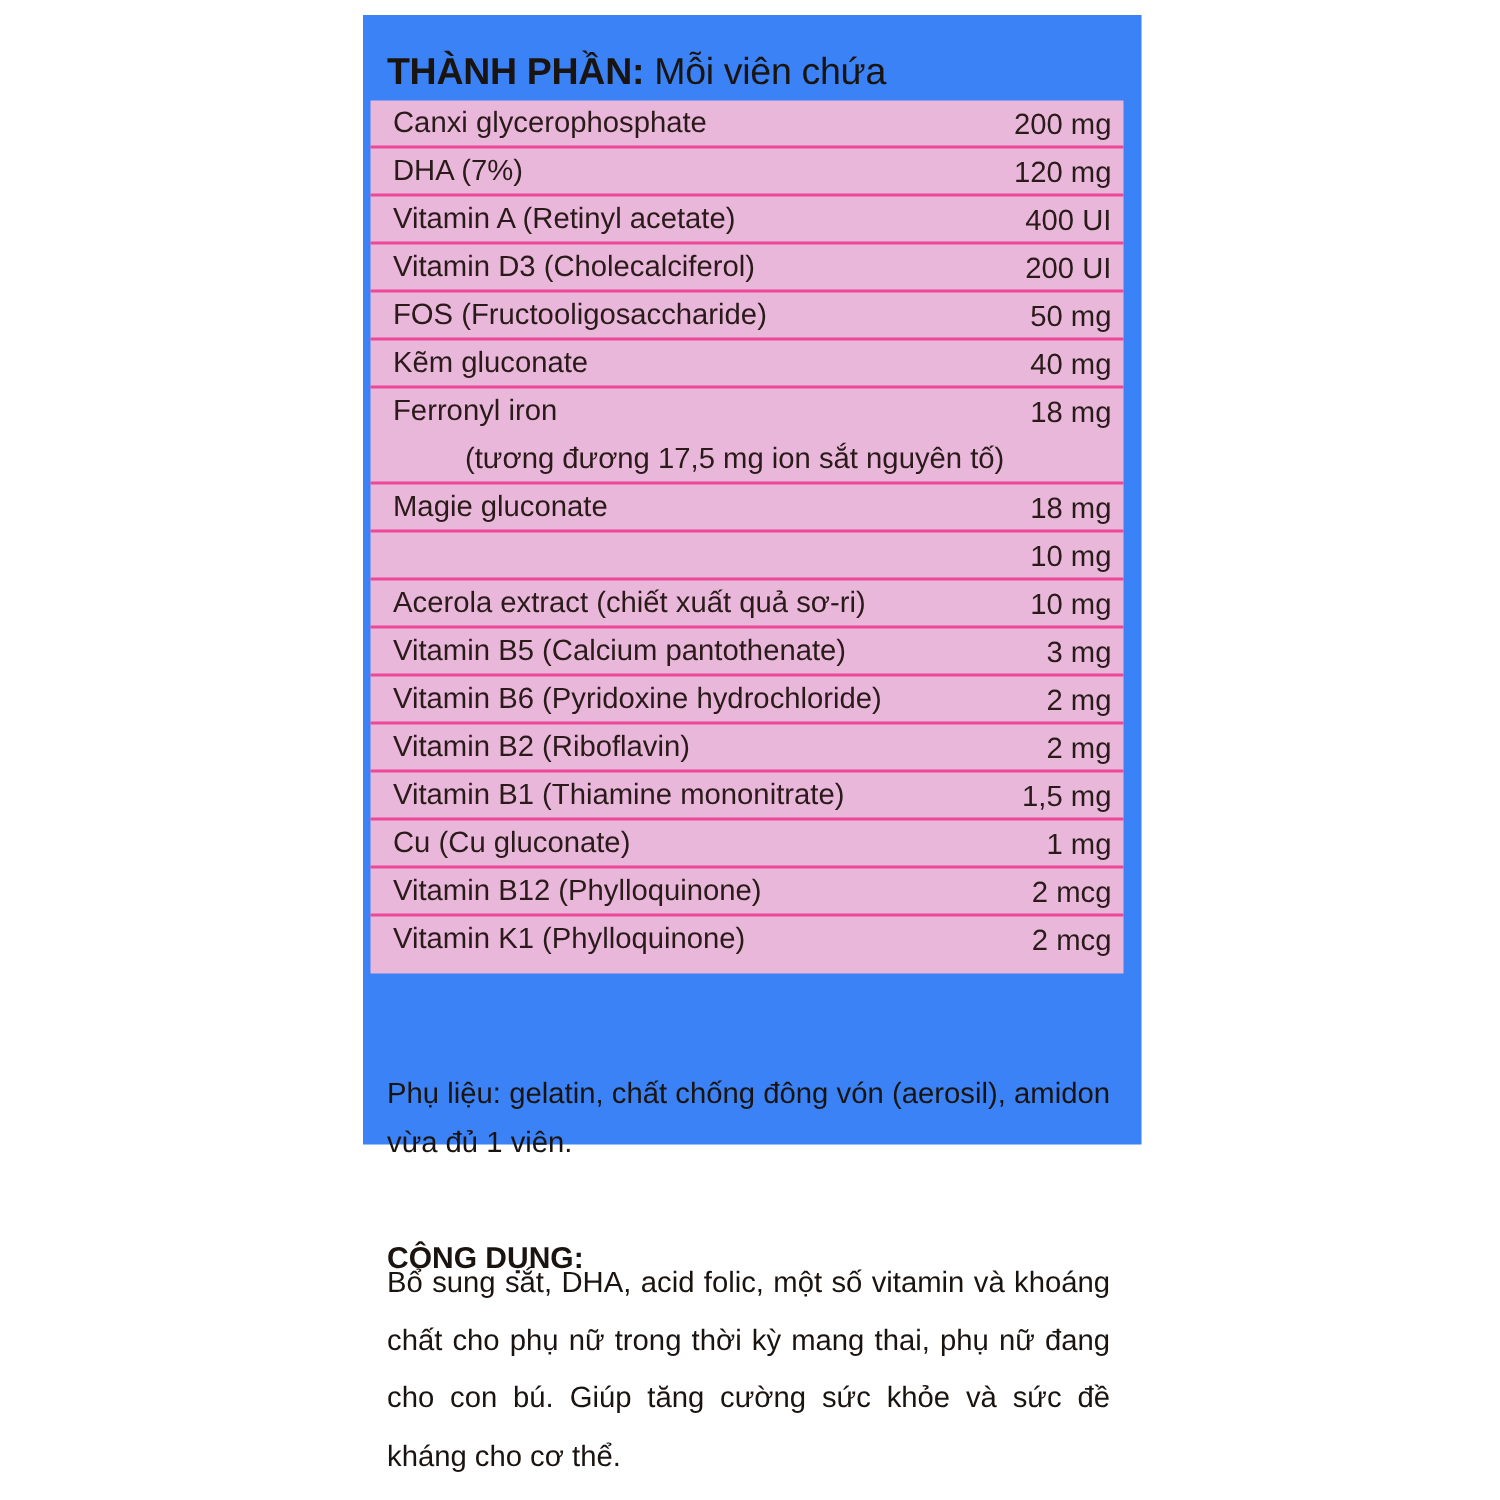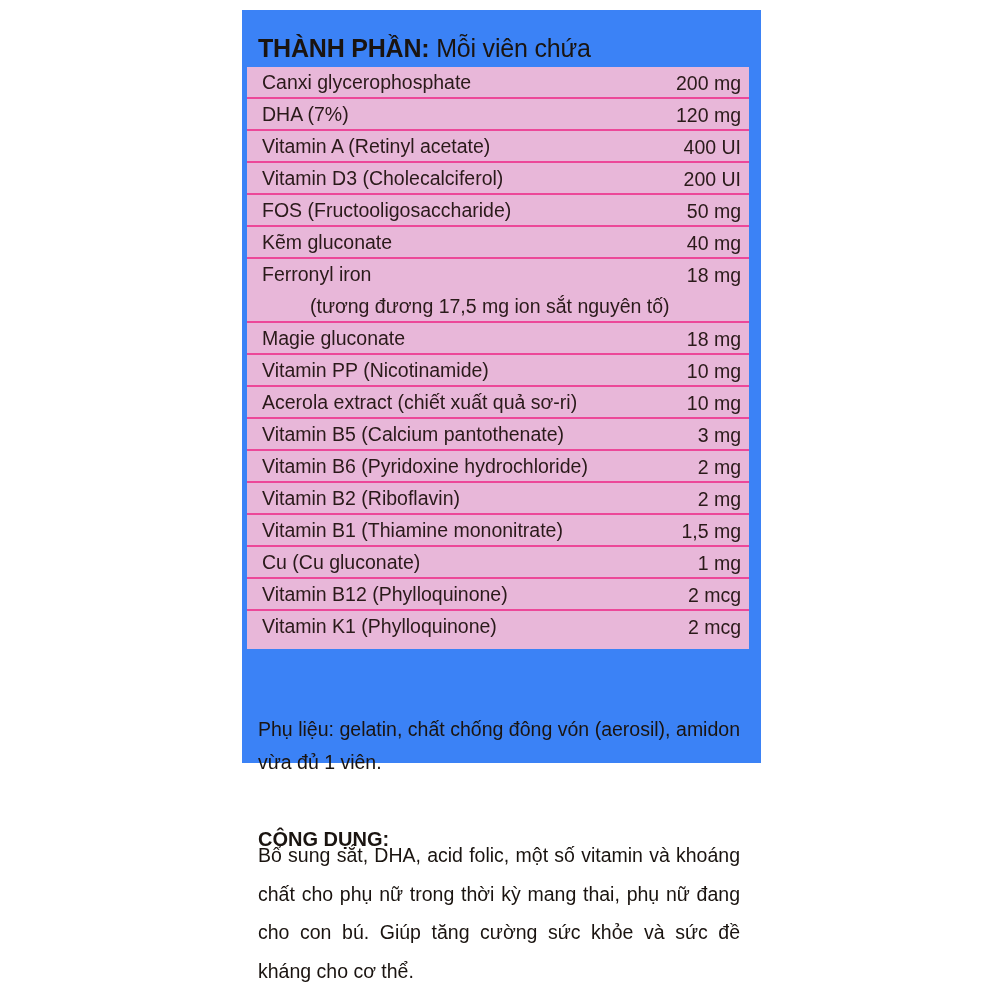--- a/index.html
+++ b/index.html
@@ -72,21 +72,20 @@
     <div class="row double">
         <span class="name">Ferronyl iron</span>
         <span class="val">18 mg</span>
         <span class="sub">(tương đương 17,5 mg ion sắt nguyên tố)</span>
       </div>
     <div class="row">
         <span class="name">Magie gluconate</span>
         <span class="val">18 mg</span>
       </div>
     <div class="row">
-        <span class="name">Vitamin PP (Nicotinamide)</span>
         <span class="val">10 mg</span>
       </div>
     <div class="row">
         <span class="name">Acerola extract (chiết xuất quả sơ-ri)</span>
         <span class="val">10 mg</span>
       </div>
     <div class="row">
         <span class="name">Vitamin B5 (Calcium pantothenate)</span>
         <span class="val">3 mg</span>
       </div>

